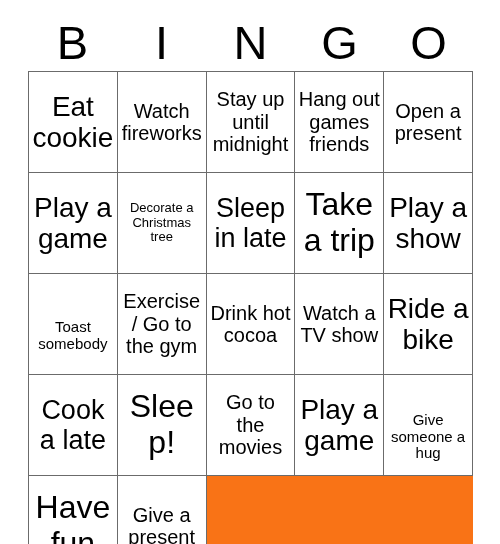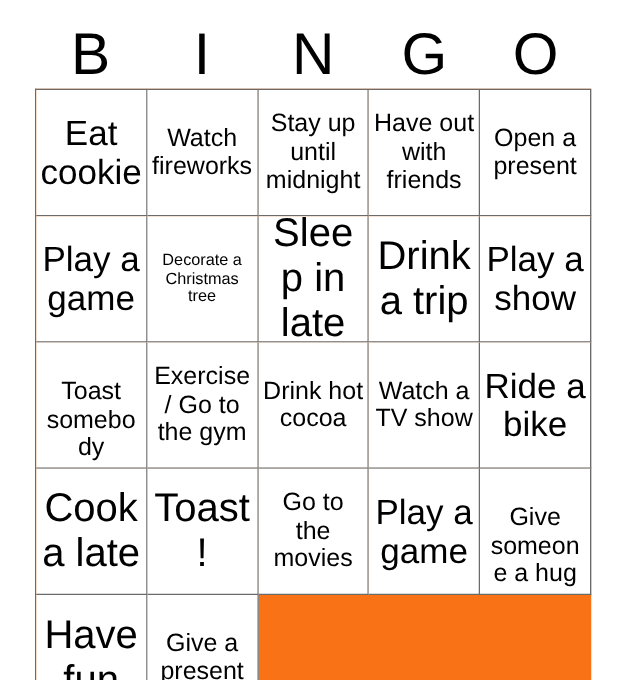--- a/index.html
+++ b/index.html
@@ -74,24 +74,24 @@
     display: block;
     width: 100%;
     line-height: 1.12;
     color: #000000;
     word-wrap: break-word;
   }
 
   
   .sz-xl   { font-size: 32px; }
   .sz-lg   { font-size: 28px; }
-  .sz-md   { font-size: 32px; }
+  .sz-md   { font-size: 27px; }
   .sz-sm   { font-size: 20px; }
   .sz-xs   { font-size: 20px; }
-  .sz-xxs  { font-size: 20px; margin-top: 24px; }
+  .sz-xxs  { font-size: 15px; margin-top: 24px; }
   .sz-tiny { font-size: 13px; }
 </style>
 </head>
 <body>
 
 <div id="card">
 
   <div id="bingo-header">
     <div class="header-letter">B</div>
     <div class="header-letter">I</div>
@@ -104,36 +104,36 @@
       <div class="cell">
         <span class="cell-text sz-lg">Eat cookie</span>
       </div>
       <div class="cell">
         <span class="cell-text sz-xs">Watch fireworks</span>
       </div>
       <div class="cell">
         <span class="cell-text sz-xs">Stay up until midnight</span>
       </div>
       <div class="cell">
-        <span class="cell-text sz-xs">Have out with friends</span>
+        <span class="cell-text sz-xs">Hang out games friends</span>
       </div>
       <div class="cell">
         <span class="cell-text sz-sm">Open a present</span>
       </div>
       <div class="cell">
         <span class="cell-text sz-lg">Play a game</span>
       </div>
       <div class="cell">
         <span class="cell-text sz-tiny">Decorate a Christmas tree</span>
       </div>
       <div class="cell">
         <span class="cell-text sz-md">Sleep in late</span>
       </div>
       <div class="cell">
-        <span class="cell-text sz-xl">Drink a trip</span>
+        <span class="cell-text sz-xl">Take a trip</span>
       </div>
       <div class="cell">
         <span class="cell-text sz-lg">Play a show</span>
       </div>
       <div class="cell">
         <span class="cell-text sz-xxs">Toast somebody</span>
       </div>
       <div class="cell">
         <span class="cell-text sz-xs">Exercise/ Go to the gym</span>
       </div>
@@ -143,21 +143,21 @@
       <div class="cell">
         <span class="cell-text sz-sm">Watch a TV show</span>
       </div>
       <div class="cell">
         <span class="cell-text sz-lg">Ride a bike</span>
       </div>
       <div class="cell">
         <span class="cell-text sz-md">Cook a late</span>
       </div>
       <div class="cell">
-        <span class="cell-text sz-xl">Toast!</span>
+        <span class="cell-text sz-xl">Sleep!</span>
       </div>
       <div class="cell">
         <span class="cell-text sz-xs">Go to the movies</span>
       </div>
       <div class="cell">
         <span class="cell-text sz-lg">Play a game</span>
       </div>
       <div class="cell">
         <span class="cell-text sz-xxs">Give someone a hug</span>
       </div>

